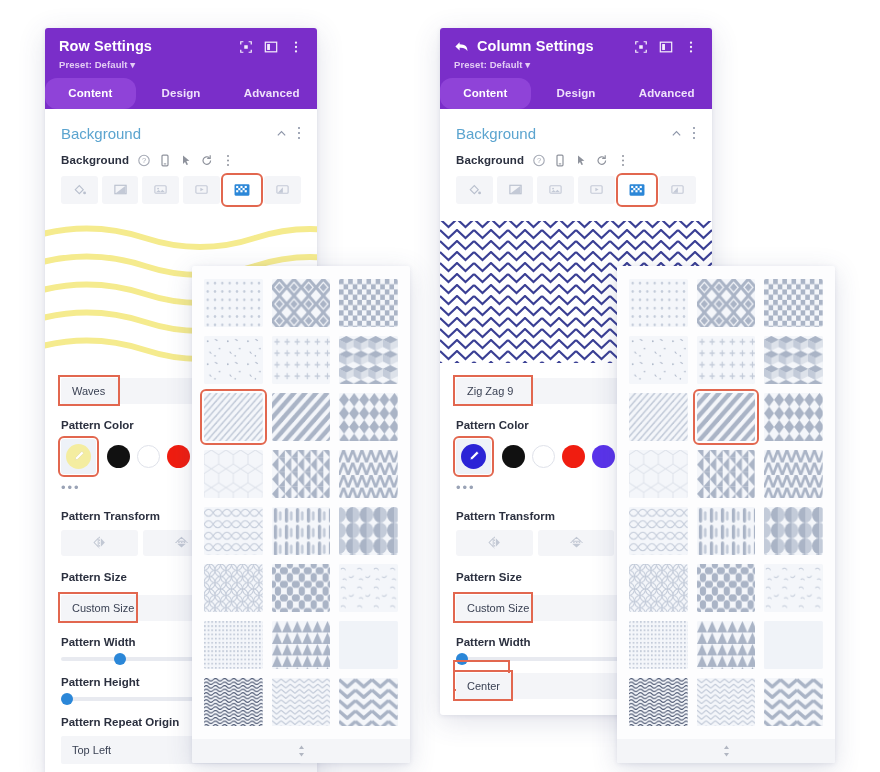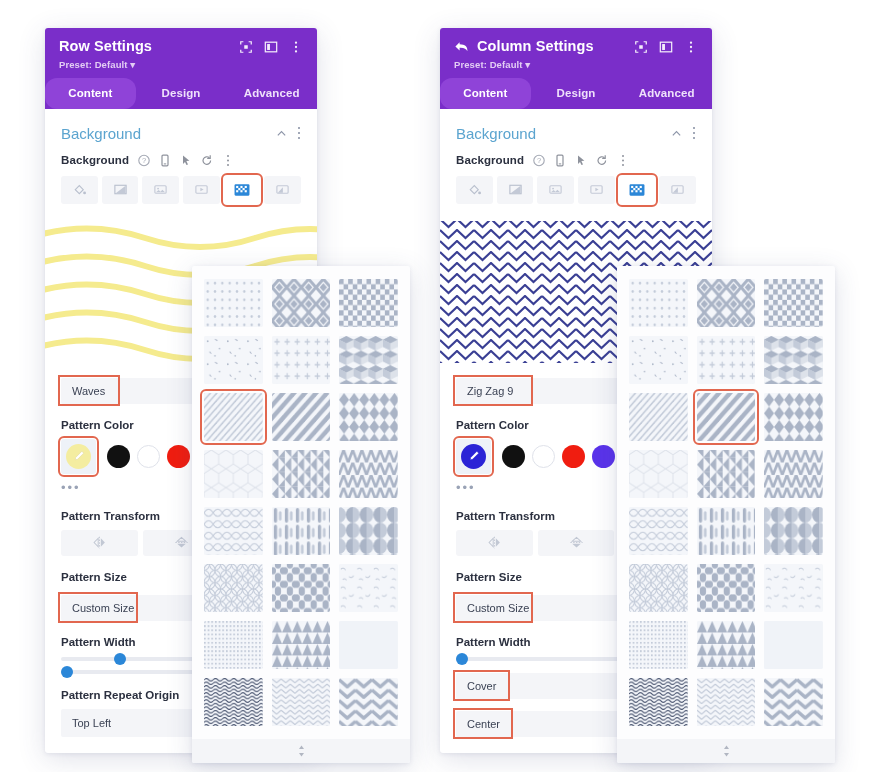--- a/index.html
+++ b/index.html
@@ -315,20 +315,21 @@
         <div class="namebox-hl w2"></div>
       </div>
 
       <div class="lbl">Pattern Width</div>
       <div class="sliderow">
         <div class="track">
           <div class="knob" style="left:22%;"></div>
         </div>
       </div>
 
+      <div class="lbl">Pattern Height</div>
       <div class="sliderow">
         <div class="track">
           <div class="knob" style="left:0%;"></div>
         </div>
       </div>
 
       <div class="lbl">Pattern Repeat Origin</div>
       <div class="selectbox" style="margin-bottom:16px;">
         <span class="sp">Top Left</span>
         <svg class="arrow-ud" viewBox="0 0 7 12">
@@ -531,21 +532,20 @@
       </div>
 
       <div class="lbl">Pattern Width</div>
       <div class="sliderow">
         <div class="track">
           <div class="knob" style="left:0%;"></div>
         </div>
       </div>
 
       <div class="namebox-wrap">
-        <div class="namebox">Cover</div>
         <div class="namebox-hl" style="width:57px;"></div>
       </div>
 
       <div class="namebox-wrap" style="margin-bottom:16px;">
         <div class="namebox">Center</div>
         <div class="namebox-hl" style="width:60px;"></div>
       </div>
     </div>
   </div>
 

